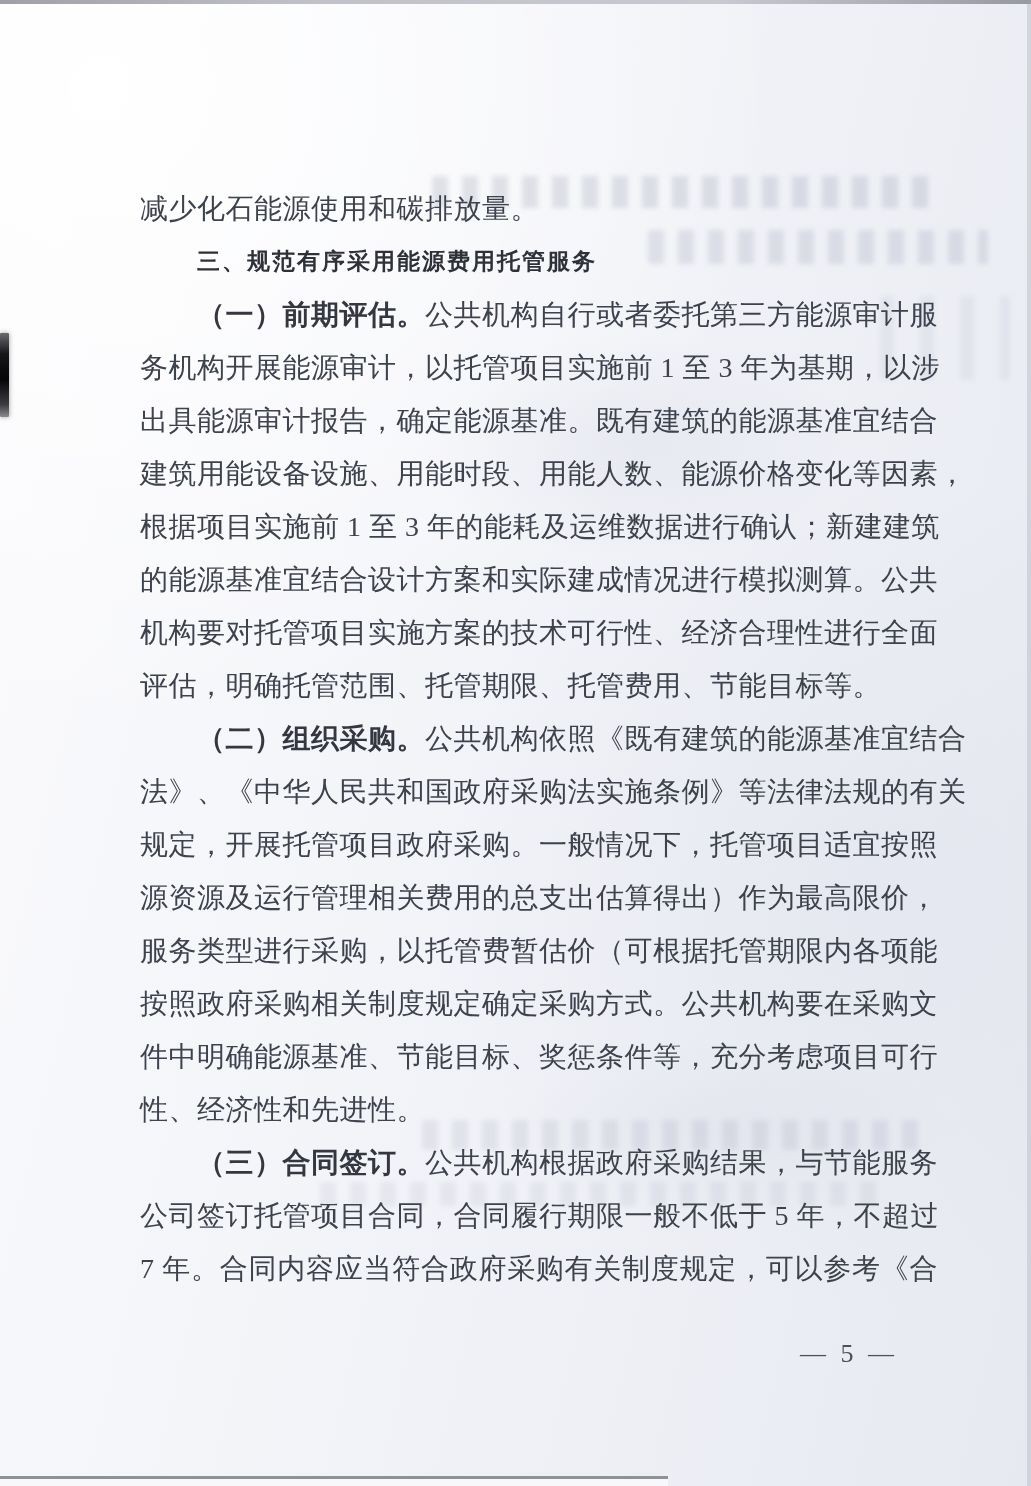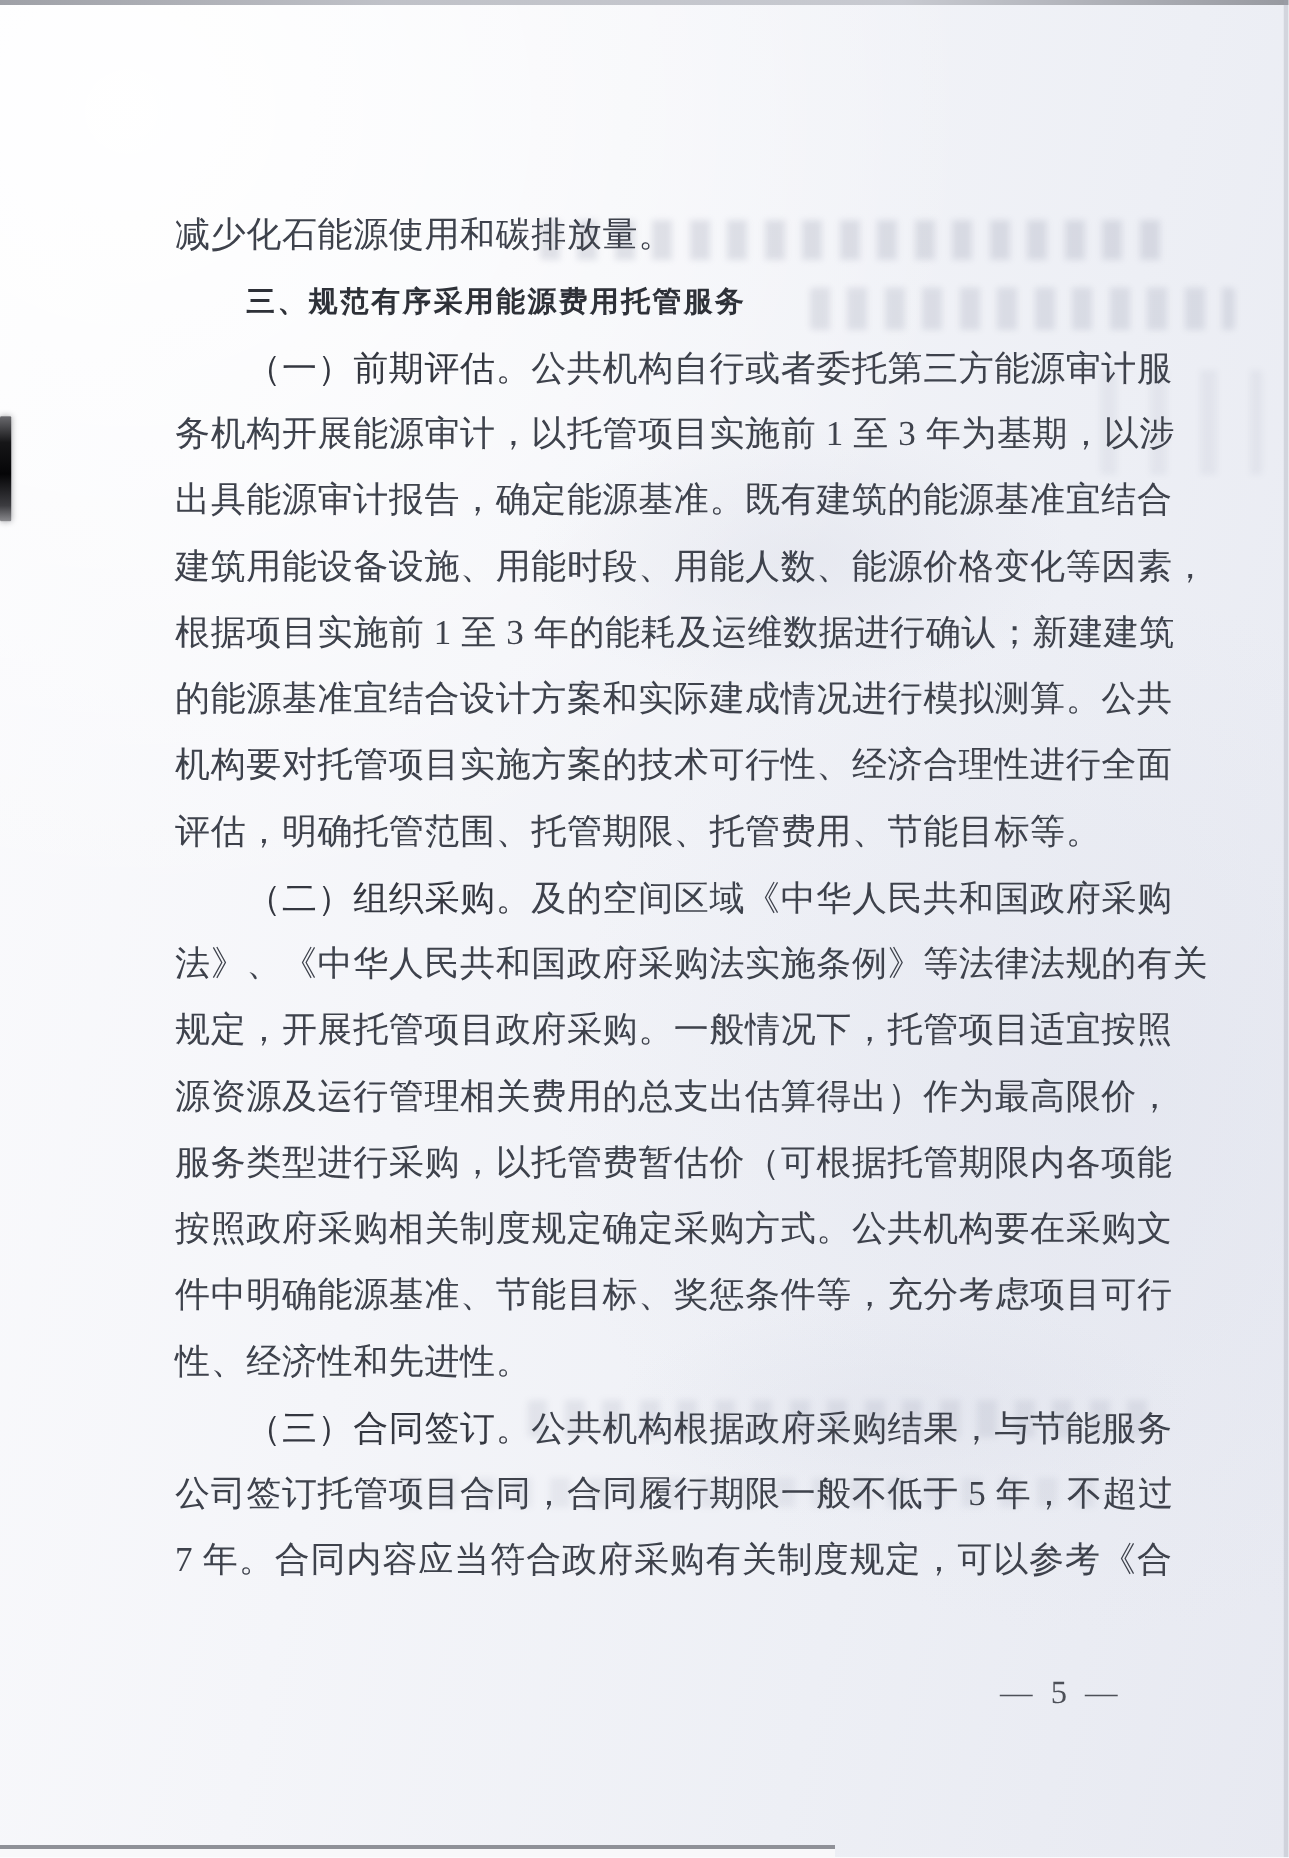--- a/index.html
+++ b/index.html
@@ -20,36 +20,36 @@
   }
   .edge-top{position:absolute;left:0;top:0;width:100%;height:4px;
     background:linear-gradient(90deg,#94969d,#b9bbc2 30%,#c3c5cc 70%,#8e9097);opacity:.9;}
   .edge-right{position:absolute;right:0;top:0;width:4px;height:100%;background:rgba(158,161,173,.32);}
   .edge-bottom{position:absolute;left:0;top:1476px;width:668px;height:10px;
     background:linear-gradient(180deg,#8f9198 0 3px,#f8f8fa 3px);}
   .binding-mark{position:absolute;left:0;top:333px;width:9px;height:84px;border-radius:1px;
     background:linear-gradient(180deg,#6a6a6e,#161618 25%,#050507 55%,#3c3c40 85%,#8a8a8e);
     box-shadow:0 0 5px rgba(20,20,25,.4);}
   .content{
-    position:absolute;left:140px;top:162px;width:798px;
+    position:absolute;left:140px;top:182px;width:798px;
     font-size:28px;line-height:53px;letter-spacing:.5px;
   }
   .tline{
     height:53px;white-space:nowrap;
     text-align:justify;text-align-last:justify;text-justify:inter-character;
   }
   .noj{text-align-last:left;}
   .first,.heading{padding-left:57px;}
   .heading{
     font-family:"Liberation Sans","DejaVu Sans",sans-serif;
     font-weight:700;font-size:23px;color:#2e3138;letter-spacing:2px;
   }
   .lead{
     font-family:"Liberation Sans","DejaVu Sans",sans-serif;
-    font-weight:400;color:#343740;
+    font-weight:700;color:#343740;
   }
   .page-number{
     position:absolute;left:800px;top:1339px;
     font-size:26px;letter-spacing:4px;color:#4d5058;
   }
   .smudge{
     position:absolute;filter:blur(2.5px);border-radius:3px;pointer-events:none;
     background:repeating-linear-gradient(90deg,rgba(118,124,148,.38) 0 16px,rgba(118,124,148,0) 16px 30px);
   }
   .s1{left:432px;top:176px;width:505px;height:32px;opacity:.50;}
@@ -83,21 +83,21 @@
 
     <div class="tline first"><span class="lead">（一）前期评估。</span><span>公共机构自行或者委托第三方能源审计服</span></div>
     <div class="tline">务机构开展能源审计，以托管项目实施前 1 至 3 年为基期，以涉</div>
     <div class="tline">出具能源审计报告，确定能源基准。既有建筑的能源基准宜结合</div>
     <div class="tline">建筑用能设备设施、用能时段、用能人数、能源价格变化等因素，</div>
     <div class="tline">根据项目实施前 1 至 3 年的能耗及运维数据进行确认；新建建筑</div>
     <div class="tline">的能源基准宜结合设计方案和实际建成情况进行模拟测算。公共</div>
     <div class="tline">机构要对托管项目实施方案的技术可行性、经济合理性进行全面</div>
     <div class="tline noj">评估，明确托管范围、托管期限、托管费用、节能目标等。</div>
 
-    <div class="tline first"><span class="lead">（二）组织采购。</span><span>及的空间区域《中华人民共和国政府采购</span></div>
+    <div class="tline first"><span class="lead">（二）组织采购。</span><span>公共机构依照《既有建筑的能源基准宜结合</span></div>
     <div class="tline">法》、《中华人民共和国政府采购法实施条例》等法律法规的有关</div>
     <div class="tline">规定，开展托管项目政府采购。一般情况下，托管项目适宜按照</div>
     <div class="tline">源资源及运行管理相关费用的总支出估算得出）作为最高限价，</div>
     <div class="tline">服务类型进行采购，以托管费暂估价（可根据托管期限内各项能</div>
     <div class="tline">按照政府采购相关制度规定确定采购方式。公共机构要在采购文</div>
     <div class="tline">件中明确能源基准、节能目标、奖惩条件等，充分考虑项目可行</div>
     <div class="tline noj">性、经济性和先进性。</div>
 
     <div class="tline first"><span class="lead">（三）合同签订。</span><span>公共机构根据政府采购结果，与节能服务</span></div>
     <div class="tline">公司签订托管项目合同，合同履行期限一般不低于 5 年，不超过</div>

